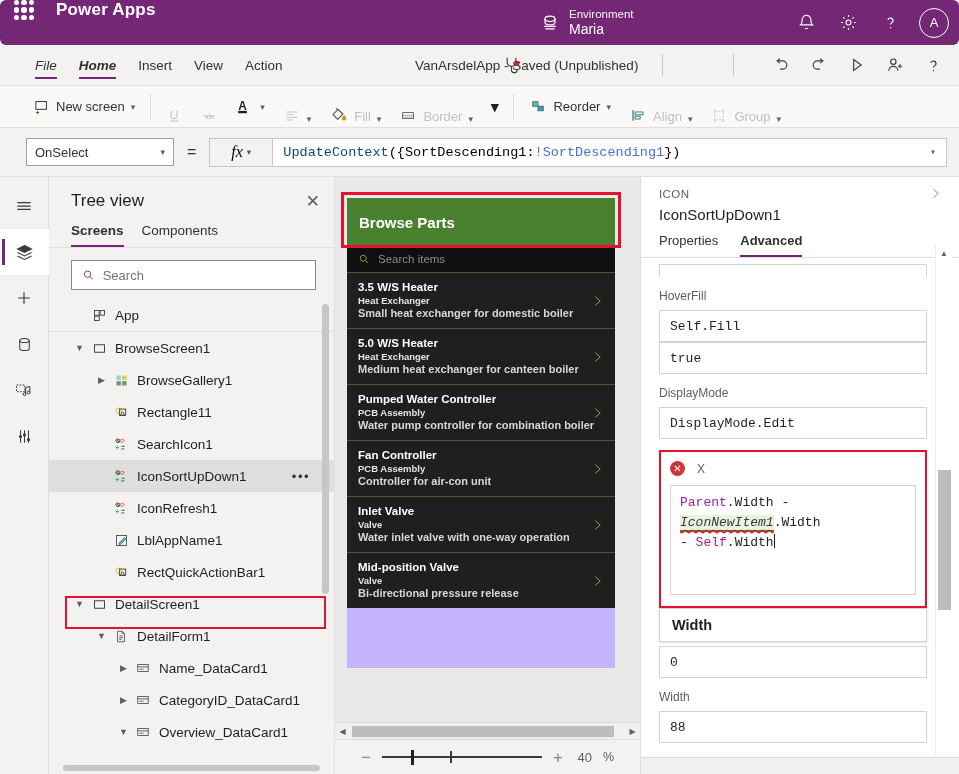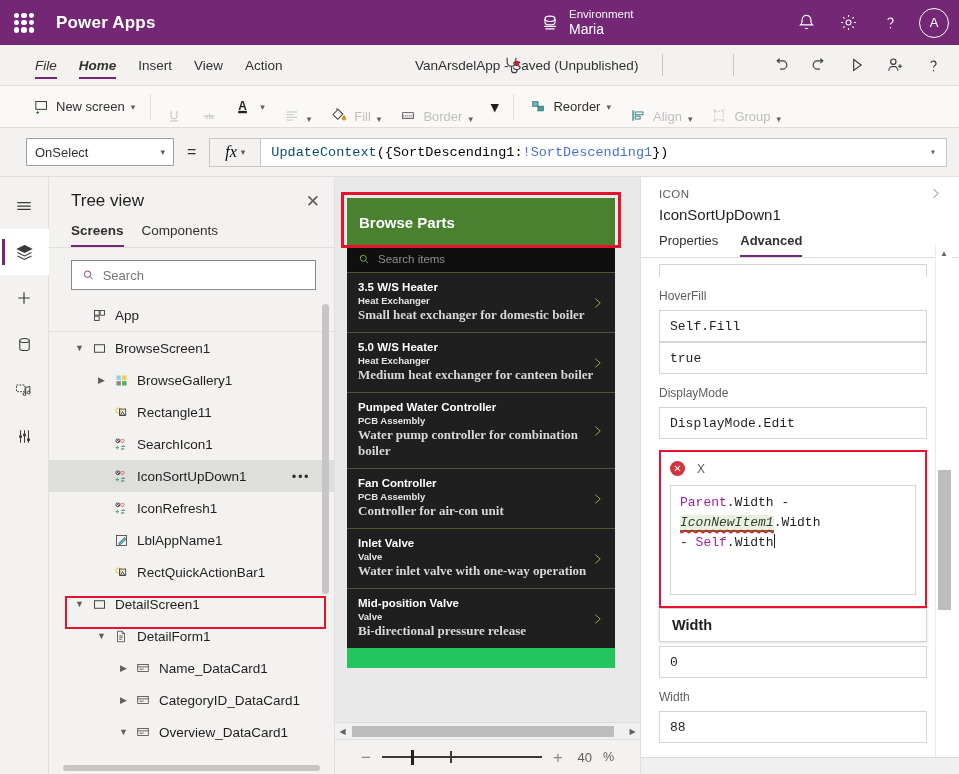--- a/index.html
+++ b/index.html
@@ -6,21 +6,21 @@
   html, body {
     width: 959px; height: 774px;
     font-family: "Liberation Sans", sans-serif;
     background: #ffffff; overflow: hidden;
   }
   .app { position: relative; width: 959px; height: 774px; display: flex; flex-direction: column; }
 
   
   .topbar {
     height: 45px; background: #742774; color: #fff;
-    display: flex; align-items: center; flex: 0 0 45px; position: relative;
+    display: flex; align-items: flex-start; flex: 0 0 45px; position: relative; border-radius: 6px;
   }
   .waffle { width: 20px; height: 20px; margin-left: 14px; display: grid;
     grid-template-columns: repeat(3,1fr); grid-template-rows: repeat(3,1fr); gap: 2px; cursor: pointer; }
   .waffle i { background: #fff; border-radius: 50%; display: block; }
   .brand { margin-left: 22px; font-size: 17px; font-weight: bold; letter-spacing: .2px; }
   .env-wrap { position: absolute; left: 540px; top: 0; height: 45px; display: flex; align-items: center; gap: 9px; }
   .env-globe { width: 20px; height: 20px; }
   .env-text { line-height: 1.15; }
   .env-label { font-size: 11.5px; opacity: .95; }
   .env-name { font-size: 14px; }
@@ -53,21 +53,21 @@
   .rb-divider { width: 1px; height: 26px; background: #e1dfdd; margin: 0 6px; }
   .chev { font-size: 9px; color: #605e5c; }
 
   
   .fxbar { height: 49px; background: #f3f2f1; display: flex; align-items: center;
     border-bottom: 1px solid #e1dfdd; flex: 0 0 49px; padding-left: 26px; }
   .prop-select { width: 148px; height: 28px; background: #fff; border: 1px solid #a19f9d;
     display: flex; align-items: center; justify-content: space-between; padding: 0 8px;
     font-size: 13px; color: #323130; cursor: pointer; }
   .eq { margin: 0 13px; font-size: 16px; color: #323130; }
-  .fx-btn { width: 52px; height: 29px; background: #f3f2f1; border: 1px solid #c8c6c4;
+  .fx-btn { width: 64px; height: 29px; background: #f3f2f1; border: 1px solid #c8c6c4;
     display: flex; align-items: center; justify-content: center; gap: 4px; cursor: pointer; }
   .fx-glyph { font-family: "Liberation Serif", serif; font-style: italic; font-size: 16px; }
   .fx-input { flex: 1; height: 29px; background: #fff; border: 1px solid #c8c6c4; border-left: none;
     display: flex; align-items: center; padding: 0 10px; margin-right: 12px;
     font-family: "Liberation Mono", monospace; font-size: 13.5px; position: relative; }
   .fx-input .tok-fn { color: #0c4a6e; }
   .fx-input .tok-p { color: #000; }
   .fx-input .tok-var { color: #4a6fd4; }
   .fx-caret { position: absolute; right: 10px; font-size: 10px; color: #605e5c; }
 
@@ -113,32 +113,32 @@
   .sel-box { position: absolute; left: 16px; right: 8px; height: 33px; border: 2px solid #e8112d;
     pointer-events: none; }
   .tree-vthumb { position: absolute; right: 5px; width: 7px; background: #c8c6c4; border-radius: 4px; }
   .tree-hscroll { position: absolute; left: 14px; right: 14px; bottom: 3px; height: 6px; background: #c8c6c4; border-radius: 3px; }
 
   
   .canvas { flex: 1; background: #e9e9e9; display: flex; flex-direction: column;
     position: relative; min-width: 0; }
   .canvas-area { flex: 1; position: relative; overflow: hidden; }
   .phone { position: absolute; left: 12px; top: 21px; width: 268px; height: 470px;
-    background: #22c55e; }
+    background: #c4b5fd; }
   .gal-header { height: 48px; background: #4a812e; color: #fff; display: flex; align-items: center;
     padding: 0 12px; font-size: 15px; font-weight: bold; position: relative; }
   .gal-header-sel { position: absolute; left: -6px; top: -6px; width: 280px; height: 56px;
     border: 3px solid #e8112d; pointer-events: none; }
   .gal-search { height: 26px; background: #0f0f0f; display: flex; align-items: center;
     gap: 8px; padding: 0 11px; color: #8d8d8d; font-size: 11.5px; }
   .gal-item { border-top: 1px solid #4a5a33; padding: 8px 11px 9px; position: relative;
     background: #1f1f1f; cursor: pointer; }
   .gi-title { color: #fff; font-size: 11.5px; font-weight: bold; margin-bottom: 2px; }
   .gi-sub { color: #e4e4e4; font-size: 9.5px; font-weight: bold; margin-bottom: 1px; }
-  .gi-desc { color: #d7d7d7; font-size: 13px; font-weight: bold; font-family: Liberation Serif, serif; }
+  .gi-desc { color: #d7d7d7; font-size: 11px; font-weight: bold; }
   .gi-chev { position: absolute; right: 11px; top: 50%; transform: translateY(-50%); }
   .canvas-hscroll { height: 17px; background: #f0f0f0; border-top: 1px solid #dcdcdc;
     display: flex; align-items: center; flex: 0 0 17px; }
   .chs-arrow { width: 15px; display: flex; align-items: center; justify-content: center;
     font-size: 8px; color: #606060; cursor: pointer; }
   .chs-track { flex: 1; height: 11px; position: relative; }
   .chs-thumb { position: absolute; left: 2px; width: 262px; top: 0; height: 11px; background: #bdbdbd; cursor: pointer; }
   .zoombar { height: 35px; background: #f3f2f1; border-top: 1px solid #e1dfdd;
     display: flex; align-items: center; justify-content: center; gap: 11px; flex: 0 0 35px; }
   .zb-sign { font-size: 17px; color: #8a8886; cursor: pointer; line-height: 1; }

